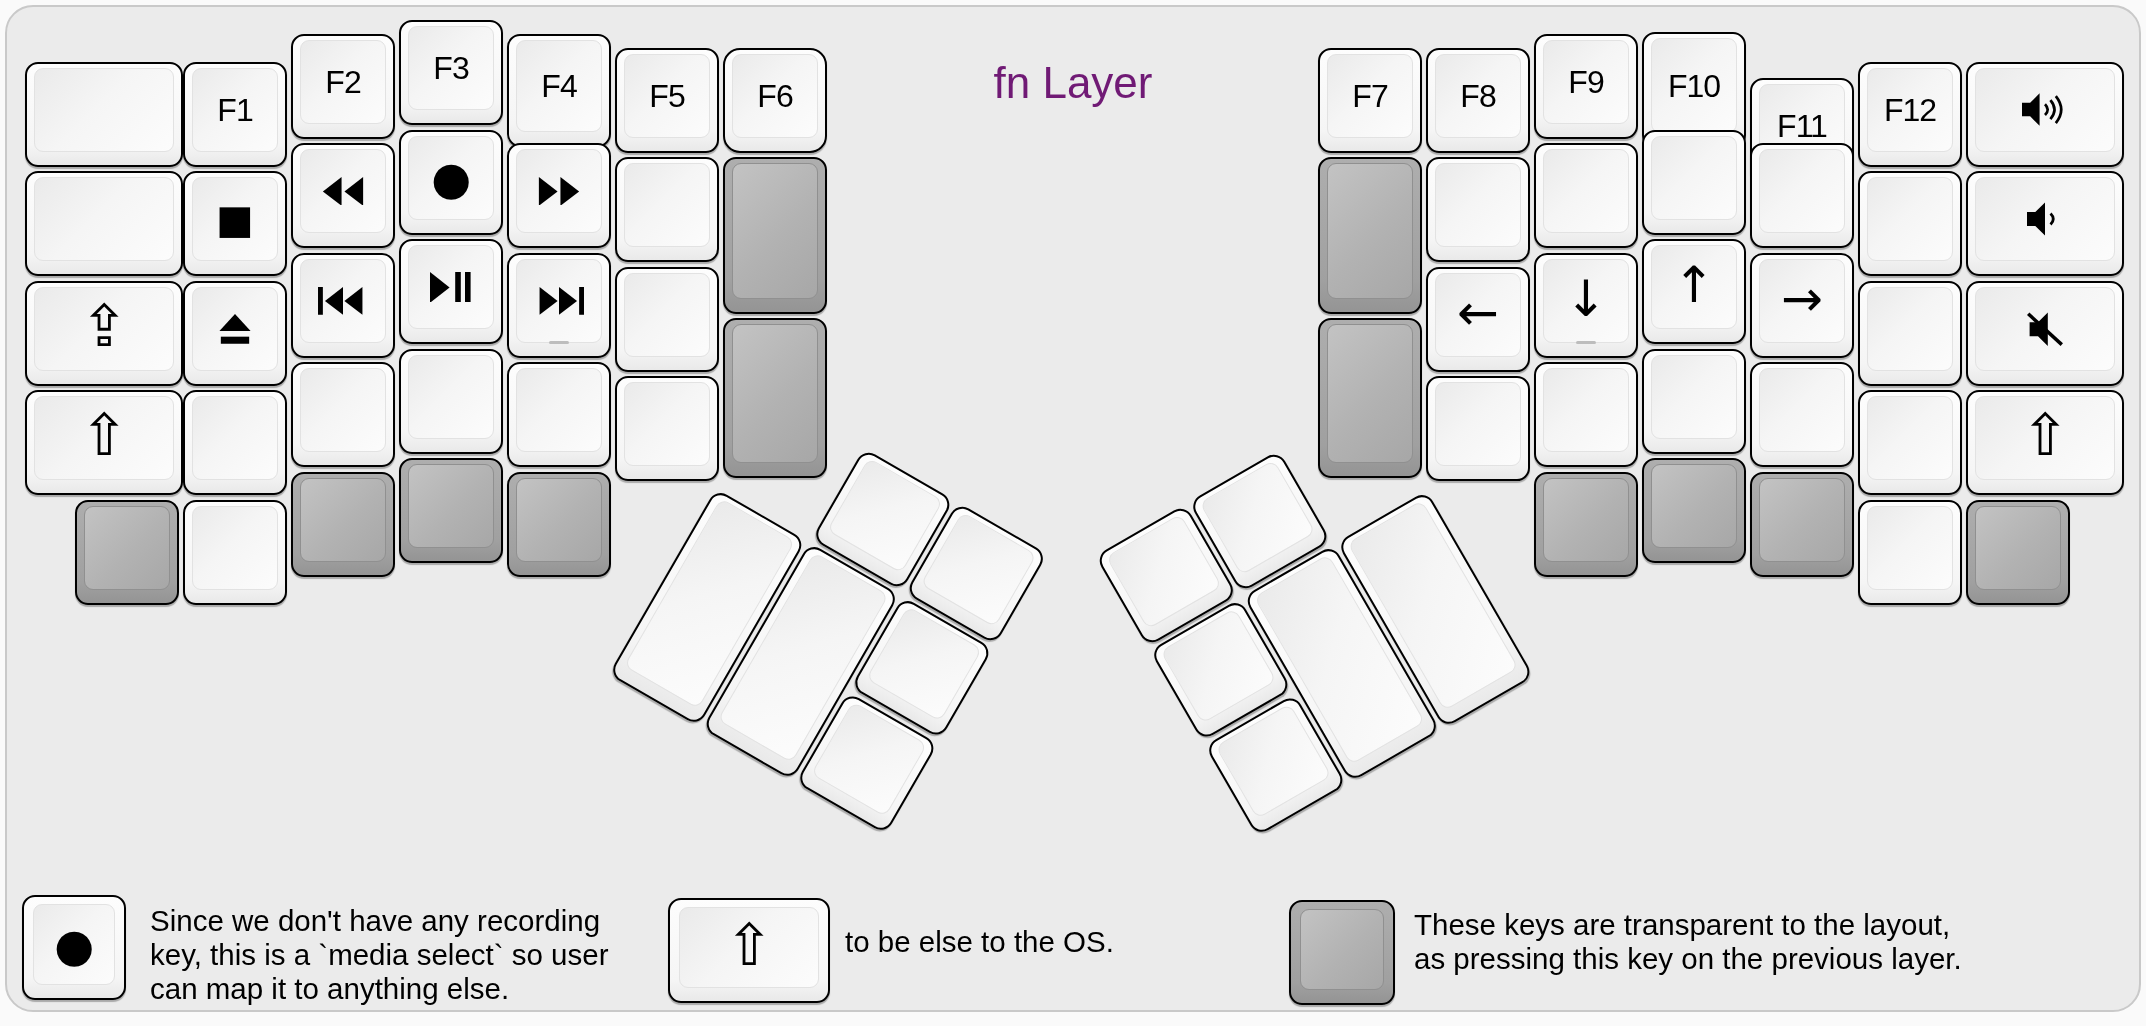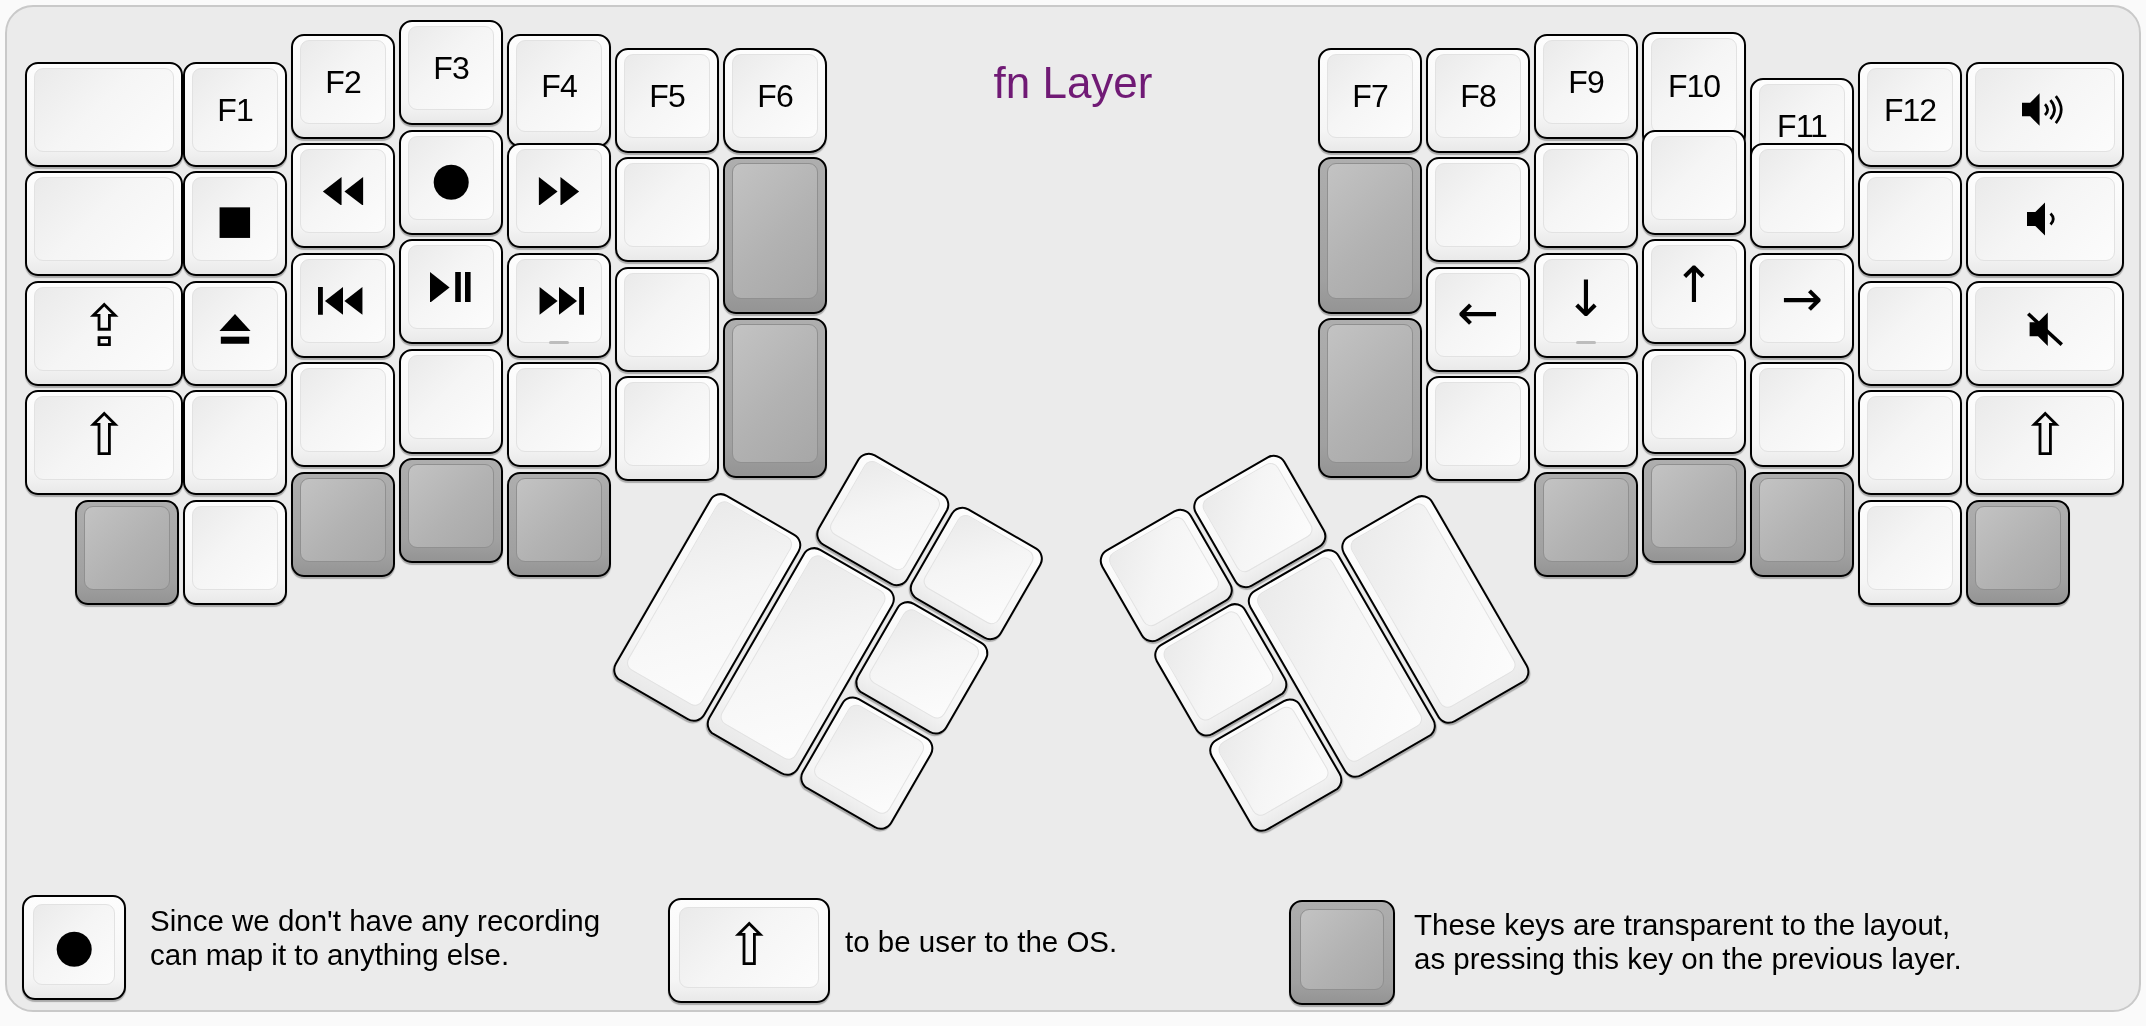--- a/index.html
+++ b/index.html
@@ -379,23 +379,24 @@
         </div>
       </div>
       <div class="key gray flat" style="left: 1289px; top: 900px; width: 106px; height: 105px;">
         <div class="keytop"></div>
       </div>
     </div>
 
   <div>
     <div class="legend-text" id="legend-text-0" style="left: 150px; top: 904px;">
       <div>Since we don't have any recording</div>
+      <div>key, this is a `media select` so user</div>
       <div>can map it to anything else.</div>
     </div>
     <div class="legend-text" id="legend-text-1" style="left: 845px; top: 925px;">
-      <div>to be user to the OS.</div>
+      <div>to be else to the OS.</div>
     </div>
     <div class="legend-text" id="legend-text-2" style="left: 1414px; top: 908px;">
       <div>These keys are transparent to the layout,</div>
       <div>as pressing this key on the previous layer.</div>
     </div>
   </div>
 </div>
 
 </body></html>

